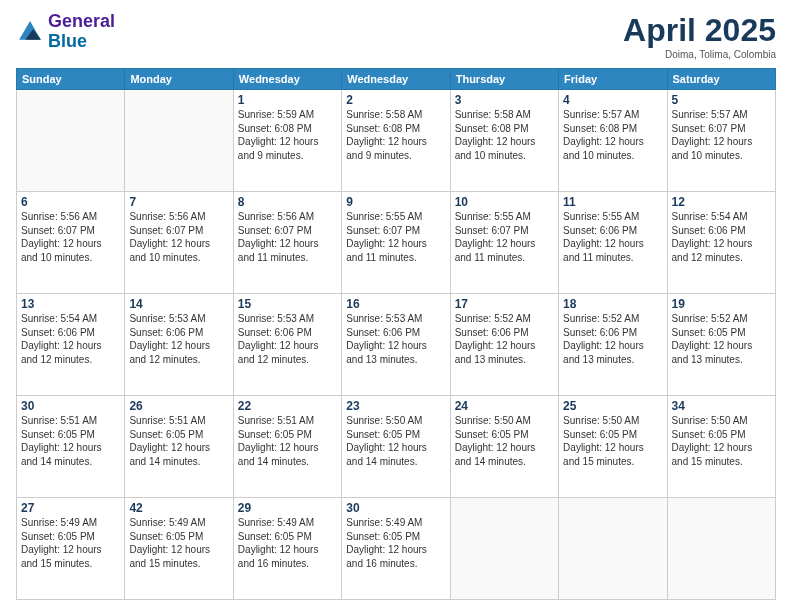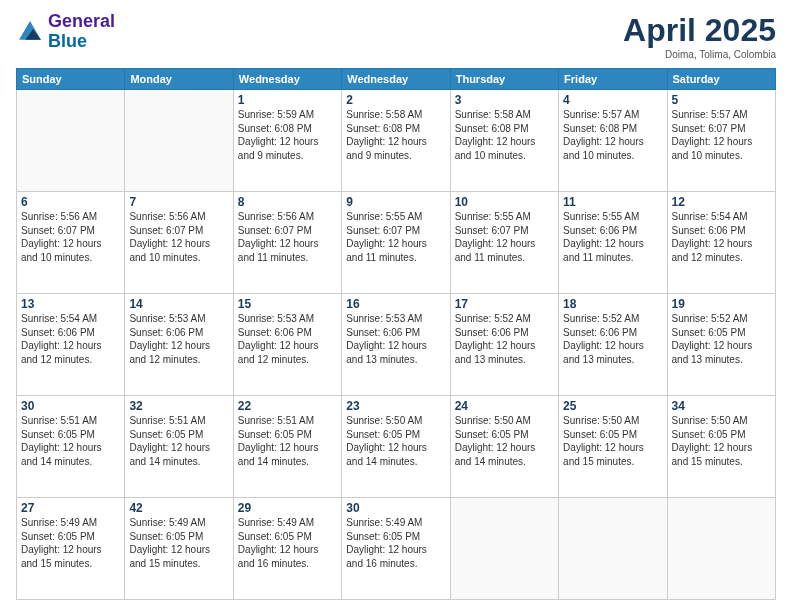--- a/index.html
+++ b/index.html
@@ -251,21 +251,21 @@
           </td>
         </tr>
         <tr>
           <td>
             <div class="day-num">30</div>
             <div class="day-info" style="white-space: pre-line;">Sunrise: 5:51 AM
 Sunset: 6:05 PM
 Daylight: 12 hours and 14 minutes.</div>
           </td>
           <td>
-            <div class="day-num">32</div>
+            <div class="day-num">26</div>
             <div class="day-info" style="white-space: pre-line;">Sunrise: 5:51 AM
 Sunset: 6:05 PM
 Daylight: 12 hours and 14 minutes.</div>
           </td>
           <td>
             <div class="day-num">22</div>
             <div class="day-info" style="white-space: pre-line;">Sunrise: 5:51 AM
 Sunset: 6:05 PM
 Daylight: 12 hours and 14 minutes.</div>
           </td>

